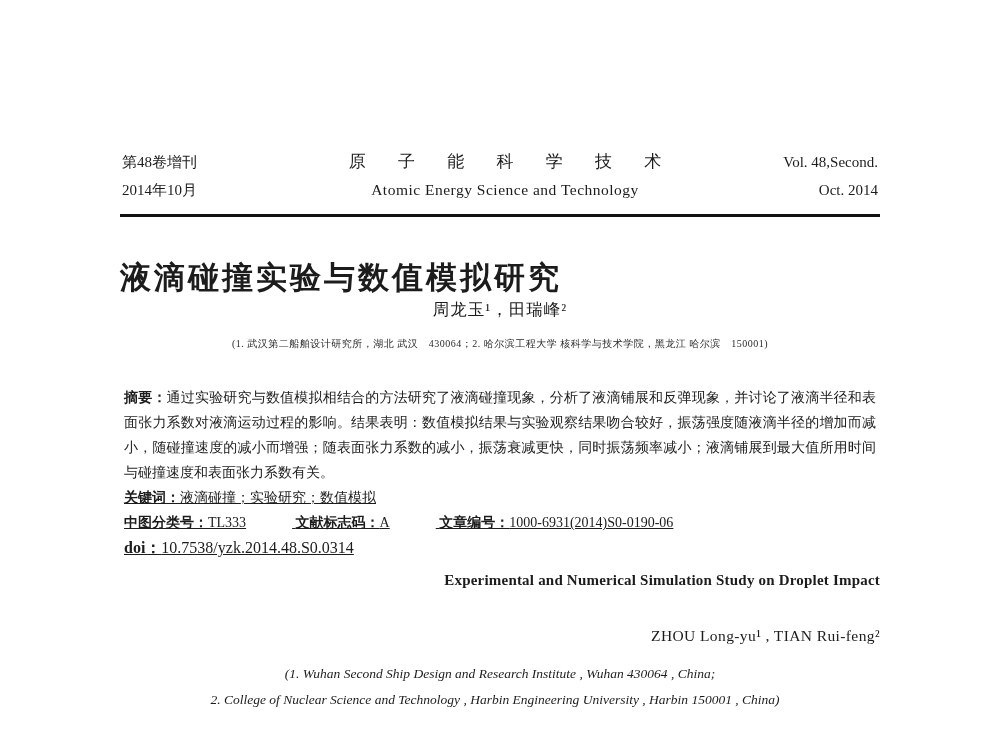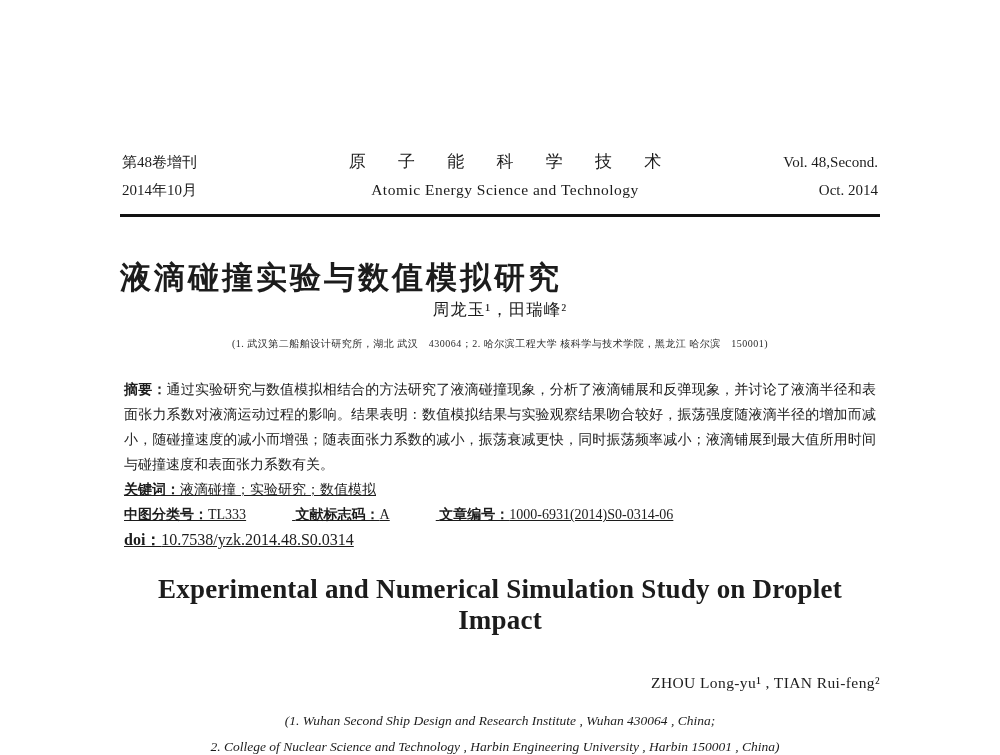--- a/index.html
+++ b/index.html
@@ -55,43 +55,43 @@
   }
   .affil-zh{
     text-align:center;
     font-size:10px;
     margin-top:16px;
     color:#2a2a2a;
     letter-spacing:0.5px;
   }
   
   .abstract-block{
-    margin-top:26px;
+    margin-top:34px;
     font-size:14px;
     line-height:25px;
     text-align:justify;
     padding:0 4px;
   }
   .abstract-block p{margin:0;}
   .b{font-family:"Liberation Sans","DejaVu Sans",sans-serif;font-weight:bold;}
   .meta-line{
     margin-top:1px;
     font-size:14px;
     line-height:25px;
     text-decoration:underline;
   }
   .meta-item{margin-right:46px;}
   .meta-item:last-child{margin-right:0;}
   .doi-line{font-size:16px;line-height:25px;}
   .doi-line .b{font-family:"Liberation Serif",serif;font-weight:bold;}
   
   .title-en{
-    text-align:center;
+    text-align:right;
     font-weight:bold;
-    font-size:27px;
+    font-size:15px;
     letter-spacing:0.2px;
   }
   .authors-en{
     text-align:right;
     font-size:15.5px;
     margin-top:38px;
     letter-spacing:0.4px;
   }
   .affil-en{
     text-align:center;
@@ -127,21 +127,21 @@
   <h1 class="title-zh">液滴碰撞实验与数值模拟研究</h1>
   <div class="authors-zh">周龙玉¹，田瑞峰²</div>
   <div class="affil-zh">(1. 武汉第二船舶设计研究所，湖北 武汉　430064；2. 哈尔滨工程大学 核科学与技术学院，黑龙江 哈尔滨　150001)</div>
 
   <div class="abstract-block">
     <p><span class="b">摘要：</span><span>通过实验研究与数值模拟相结合的方法研究了液滴碰撞现象，分析了液滴铺展和反弹现象，并讨论了液滴半径和表面张力系数对液滴运动过程的影响。结果表明：数值模拟结果与实验观察结果吻合较好，振荡强度随液滴半径的增加而减小，随碰撞速度的减小而增强；随表面张力系数的减小，振荡衰减更快，同时振荡频率减小；液滴铺展到最大值所用时间与碰撞速度和表面张力系数有关。</span></p>
     <p class="meta-line"><span class="b">关键词：</span><span>液滴碰撞；实验研究；数值模拟</span></p>
     <p class="meta-line">
       <span class="meta-item"><span class="b">中图分类号：</span><span>TL333</span></span>
       <span class="meta-item"><span class="b">文献标志码：</span><span>A</span></span>
-      <span class="meta-item"><span class="b">文章编号：</span><span>1000-6931(2014)S0-0314-06</span></span>
+      <span class="meta-item"><span class="b">文章编号：</span><span>1000-6931(2014)S0-0190-06</span></span>
     </p>
     <p class="meta-line doi-line"><span class="b">doi：</span><span>10.7538/yzk.2014.48.S0.0314</span></p>
   </div>
 
   <h2 class="title-en">Experimental and Numerical Simulation Study on Droplet Impact</h2>
   <div class="authors-en">ZHOU Long-yu¹ , TIAN Rui-feng²</div>
   <div class="affil-en">
     <div>(1. Wuhan Second Ship Design and Research Institute , Wuhan 430064 , China;</div>
     <div class="line2">2. College of Nuclear Science and Technology , Harbin Engineering University , Harbin 150001 , China)</div>
   </div>

